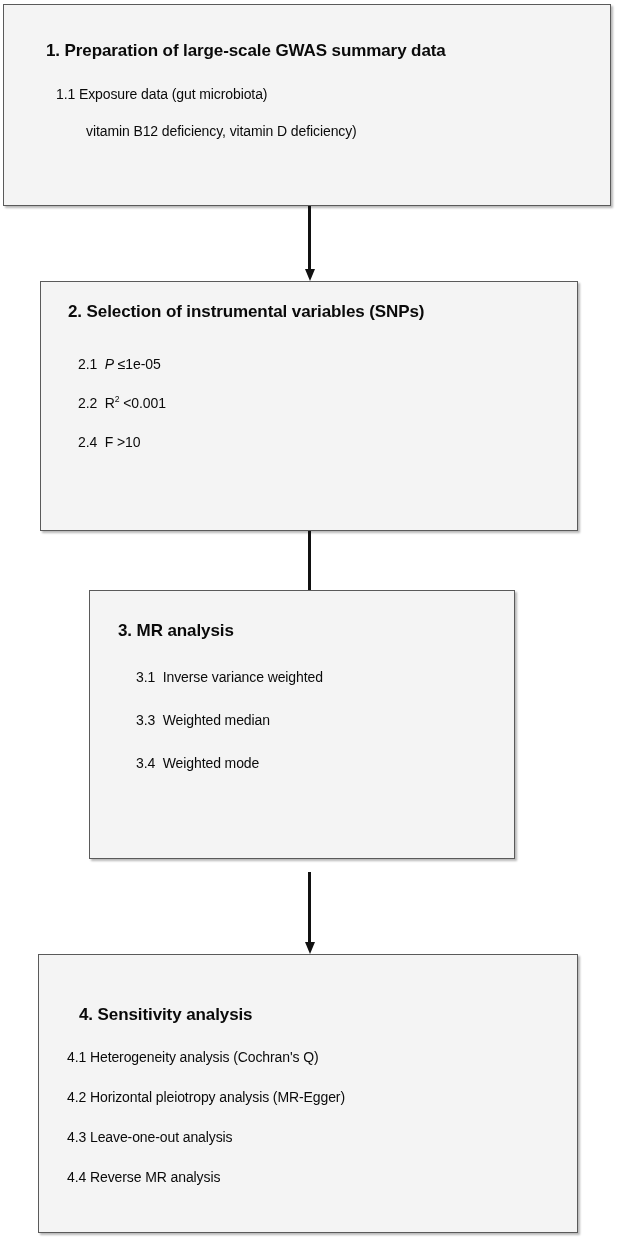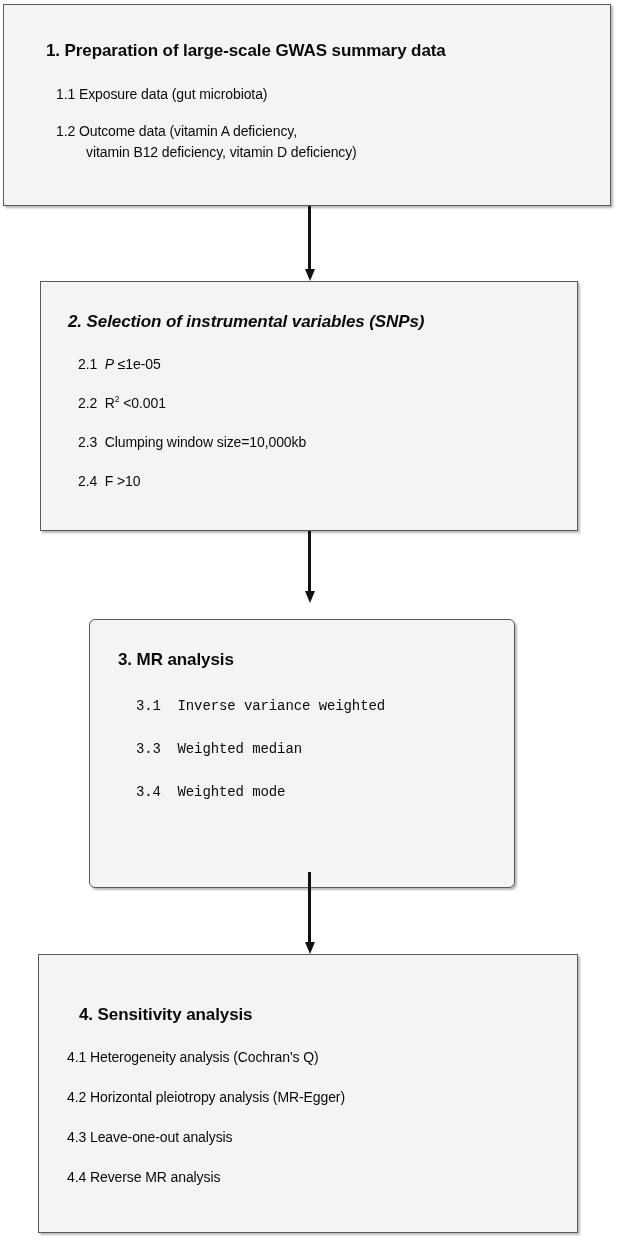--- a/index.html
+++ b/index.html
@@ -47,30 +47,30 @@
 
   
   #box1 { left: 3px;  top: 4px;   width: 608px; height: 202px; }
   #box1 .box-title { left: 42px; top: 36px; position: absolute; }
   #box1 .items { position: absolute; left: 52px; top: 79px; }
   #box1 .box-item { margin-bottom: 16px; }
   #box1 .box-item:last-child { margin-bottom: 0; }
 
   
   #box2 { left: 40px; top: 281px; width: 538px; height: 250px; }
-  #box2 .box-title { left: 27px; top: 30px; position: absolute; font-style: italic; }
+  #box2 .box-title { left: 27px; top: 20px; position: absolute; }
   #box2 .items { position: absolute; left: 37px; top: 72px; }
   #box2 .box-item { margin-bottom: 18px; }
   #box2 .box-item:last-child { margin-bottom: 0; }
 
   
-  #box3 { left: 89px; top: 619px; width: 426px; height: 269px; border-radius: 6px; }
+  #box3 { left: 89px; top: 590px; width: 426px; height: 269px; }
   #box3 .box-title { left: 28px; top: 30px; position: absolute; }
   #box3 .items { position: absolute; left: 46px; top: 76px; }
-  #box3 .box-item { margin-bottom: 22px; font-family: Liberation Mono, monospace; }
+  #box3 .box-item { margin-bottom: 22px; }
   #box3 .box-item:last-child { margin-bottom: 0; }
 
   
   #box4 { left: 38px; top: 954px; width: 540px; height: 279px; }
   #box4 .box-title { left: 40px; top: 50px; position: absolute; }
   #box4 .items { position: absolute; left: 28px; top: 92px; }
   #box4 .box-item { margin-bottom: 19px; }
   #box4 .box-item:last-child { margin-bottom: 0; }
 
   
@@ -111,35 +111,34 @@
 </style>
 </head>
 <body>
 
 <div class="canvas">
 
   <div class="box" id="box1">
     <div class="box-title">1. Preparation of large-scale GWAS summary data</div>
     <div class="items">
       <div class="box-item">1.1 Exposure data (gut microbiota)</div>
-      <div class="box-item"><span>1.2 Outcome data (vitamin A deficiency,</span><span class="indent2">vitamin B12 deficiency, vitamin D deficiency)</span></div>
+      <div class="box-item"><span class="indent2">vitamin B12 deficiency, vitamin D deficiency)</span></div>
     </div>
   </div>
 
   <div class="connector" id="conn1">
     <div class="stem"></div>
     <div class="head"></div>
   </div>
 
   <div class="box" id="box2">
     <div class="box-title">2. Selection of instrumental variables (SNPs)</div>
     <div class="items">
       <div class="box-item"><span>2.1  </span><span class="ital">P</span><span> ≤1e-05</span></div>
       <div class="box-item"><span>2.2  R</span><sup>2</sup><span> &lt;0.001</span></div>
-      <div class="box-item">2.3  Clumping window size=10,000kb</div>
       <div class="box-item">2.4  F &gt;10</div>
     </div>
   </div>
 
   <div class="connector" id="conn2">
     <div class="stem"></div>
     <div class="head"></div>
   </div>
 
   <div class="box" id="box3">

